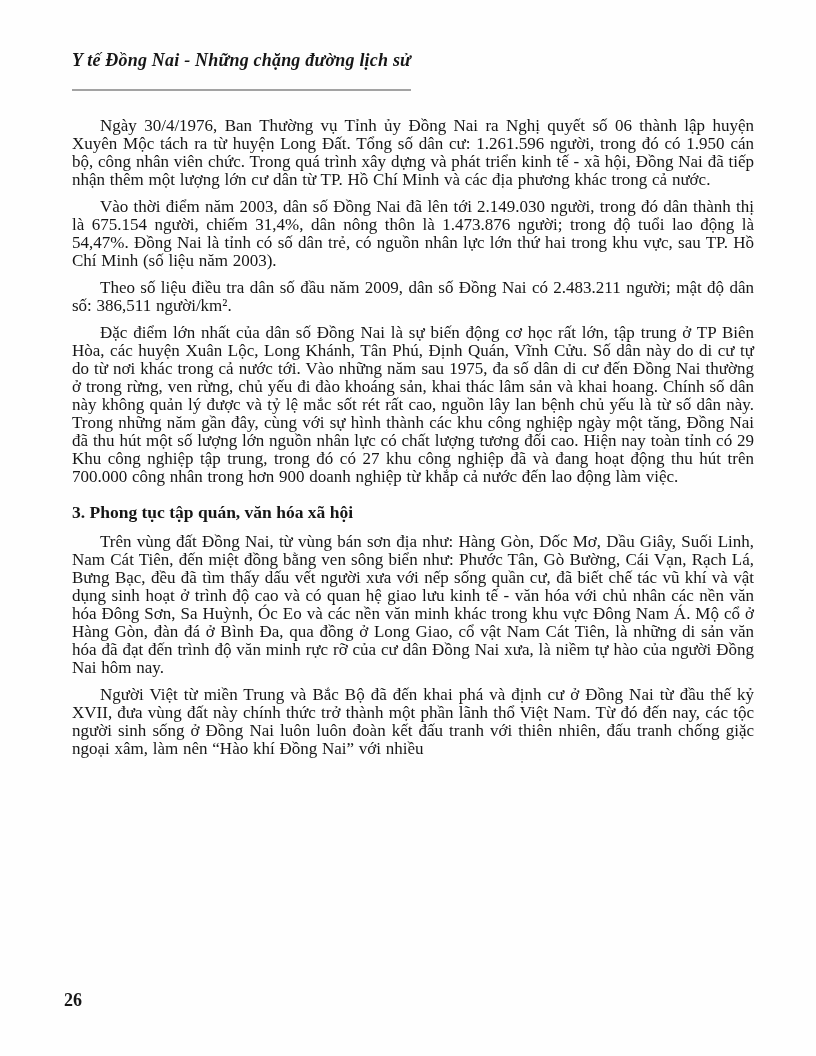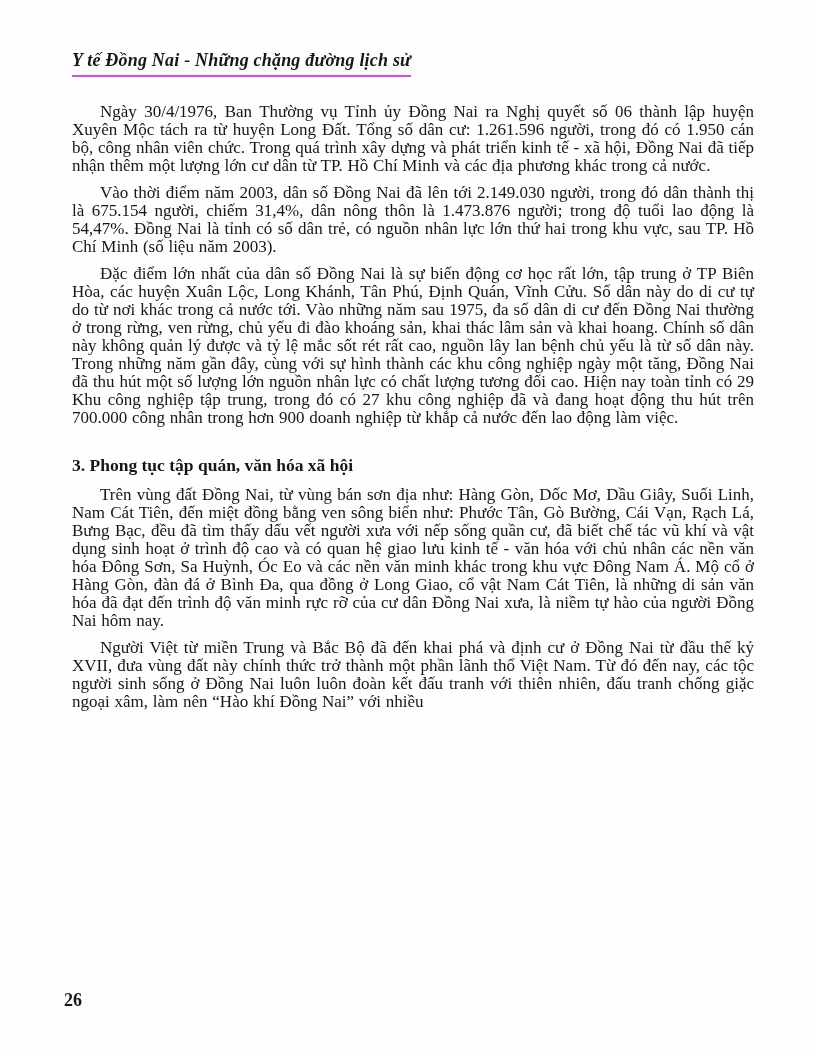--- a/index.html
+++ b/index.html
@@ -20,35 +20,35 @@
   }
   .running-header {
     font-size: 18px;
     font-style: italic;
     font-weight: bold;
     letter-spacing: 0.2px;
     margin: 0 0 26px 0;
   }
   .running-header .hdr-text {
     display: inline-block;
-    border-bottom: 2px solid #d946ef;
-    padding-bottom: 4px;
+    border-bottom: 2px solid #a3a3a3;
+    padding-bottom: 18px;
   }
   p.body-para {
     font-size: 17px;
     line-height: 18px;
     text-align: justify;
     text-indent: 28px;
     margin: 0 0 9px 0;
     word-spacing: 0.5px;
   }
   h3.section-heading {
     font-size: 17.5px;
     font-weight: bold;
-    margin: 28px 0 10px 0;
+    margin: 16px 0 10px 0;
   }
   .page-number {
     position: absolute;
     left: 64px;
     top: 990px;
     font-size: 18px;
     font-weight: bold;
   }
 </style>
 </head>
@@ -58,20 +58,21 @@
 
   <div class="running-header">
     <span class="hdr-text">Y tế Đồng Nai - Những chặng đường lịch sử</span>
   </div>
 
   <p class="body-para">Ngày 30/4/1976, Ban Thường vụ Tỉnh ủy Đồng Nai ra Nghị quyết số 06 thành lập huyện Xuyên Mộc tách ra từ huyện Long Đất. Tổng số dân cư: 1.261.596 người, trong đó có 1.950 cán bộ, công nhân viên chức. Trong quá trình xây dựng và phát triển kinh tế - xã hội, Đồng Nai đã tiếp nhận thêm một lượng lớn cư dân từ TP. Hồ Chí Minh và các địa phương khác trong cả nước.</p>
 
 
   <p class="body-para">Vào thời điểm năm 2003, dân số Đồng Nai đã lên tới 2.149.030 người, trong đó dân thành thị là 675.154 người, chiếm 31,4%, dân nông thôn là 1.473.876 người; trong độ tuổi lao động là 54,47%. Đồng Nai là tỉnh có số dân trẻ, có nguồn nhân lực lớn thứ hai trong khu vực, sau TP. Hồ Chí Minh (số liệu năm 2003).</p>
 
+  <p class="body-para">Theo số liệu điều tra dân số đầu năm 2009, dân số Đồng Nai có 2.483.211 người; mật độ dân số: 386,511 người/km².</p>
 
   <p class="body-para">Đặc điểm lớn nhất của dân số Đồng Nai là sự biến động cơ học rất lớn, tập trung ở TP Biên Hòa, các huyện Xuân Lộc, Long Khánh, Tân Phú, Định Quán, Vĩnh Cửu. Số dân này do di cư tự do từ nơi khác trong cả nước tới. Vào những năm sau 1975, đa số dân di cư đến Đồng Nai thường ở trong rừng, ven rừng, chủ yếu đi đào khoáng sản, khai thác lâm sản và khai hoang. Chính số dân này không quản lý được và tỷ lệ mắc sốt rét rất cao, nguồn lây lan bệnh chủ yếu là từ số dân này. Trong những năm gần đây, cùng với sự hình thành các khu công nghiệp ngày một tăng, Đồng Nai đã thu hút một số lượng lớn nguồn nhân lực có chất lượng tương đối cao. Hiện nay toàn tỉnh có 29 Khu công nghiệp tập trung, trong đó có 27 khu công nghiệp đã và đang hoạt động thu hút trên 700.000 công nhân trong hơn 900 doanh nghiệp từ khắp cả nước đến lao động làm việc.</p>
 
   <h3 class="section-heading">3. Phong tục tập quán, văn hóa xã hội</h3>
 
   <p class="body-para">Trên vùng đất Đồng Nai, từ vùng bán sơn địa như: Hàng Gòn, Dốc Mơ, Dầu Giây, Suối Linh, Nam Cát Tiên, đến miệt đồng bằng ven sông biển như: Phước Tân, Gò Bường, Cái Vạn, Rạch Lá, Bưng Bạc, đều đã tìm thấy dấu vết người xưa với nếp sống quần cư, đã biết chế tác vũ khí và vật dụng sinh hoạt ở trình độ cao và có quan hệ giao lưu kinh tế - văn hóa với chủ nhân các nền văn hóa Đông Sơn, Sa Huỳnh, Óc Eo và các nền văn minh khác trong khu vực Đông Nam Á. Mộ cổ ở Hàng Gòn, đàn đá ở Bình Đa, qua đồng ở Long Giao, cổ vật Nam Cát Tiên, là những di sản văn hóa đã đạt đến trình độ văn minh rực rỡ của cư dân Đồng Nai xưa, là niềm tự hào của người Đồng Nai hôm nay.</p>
 
   <p class="body-para">Người Việt từ miền Trung và Bắc Bộ đã đến khai phá và định cư ở Đồng Nai từ đầu thế kỷ XVII, đưa vùng đất này chính thức trở thành một phần lãnh thổ Việt Nam. Từ đó đến nay, các tộc người sinh sống ở Đồng Nai luôn luôn đoàn kết đấu tranh với thiên nhiên, đấu tranh chống giặc ngoại xâm, làm nên “Hào khí Đồng Nai” với nhiều</p>
 
   <div class="page-number">26</div>

